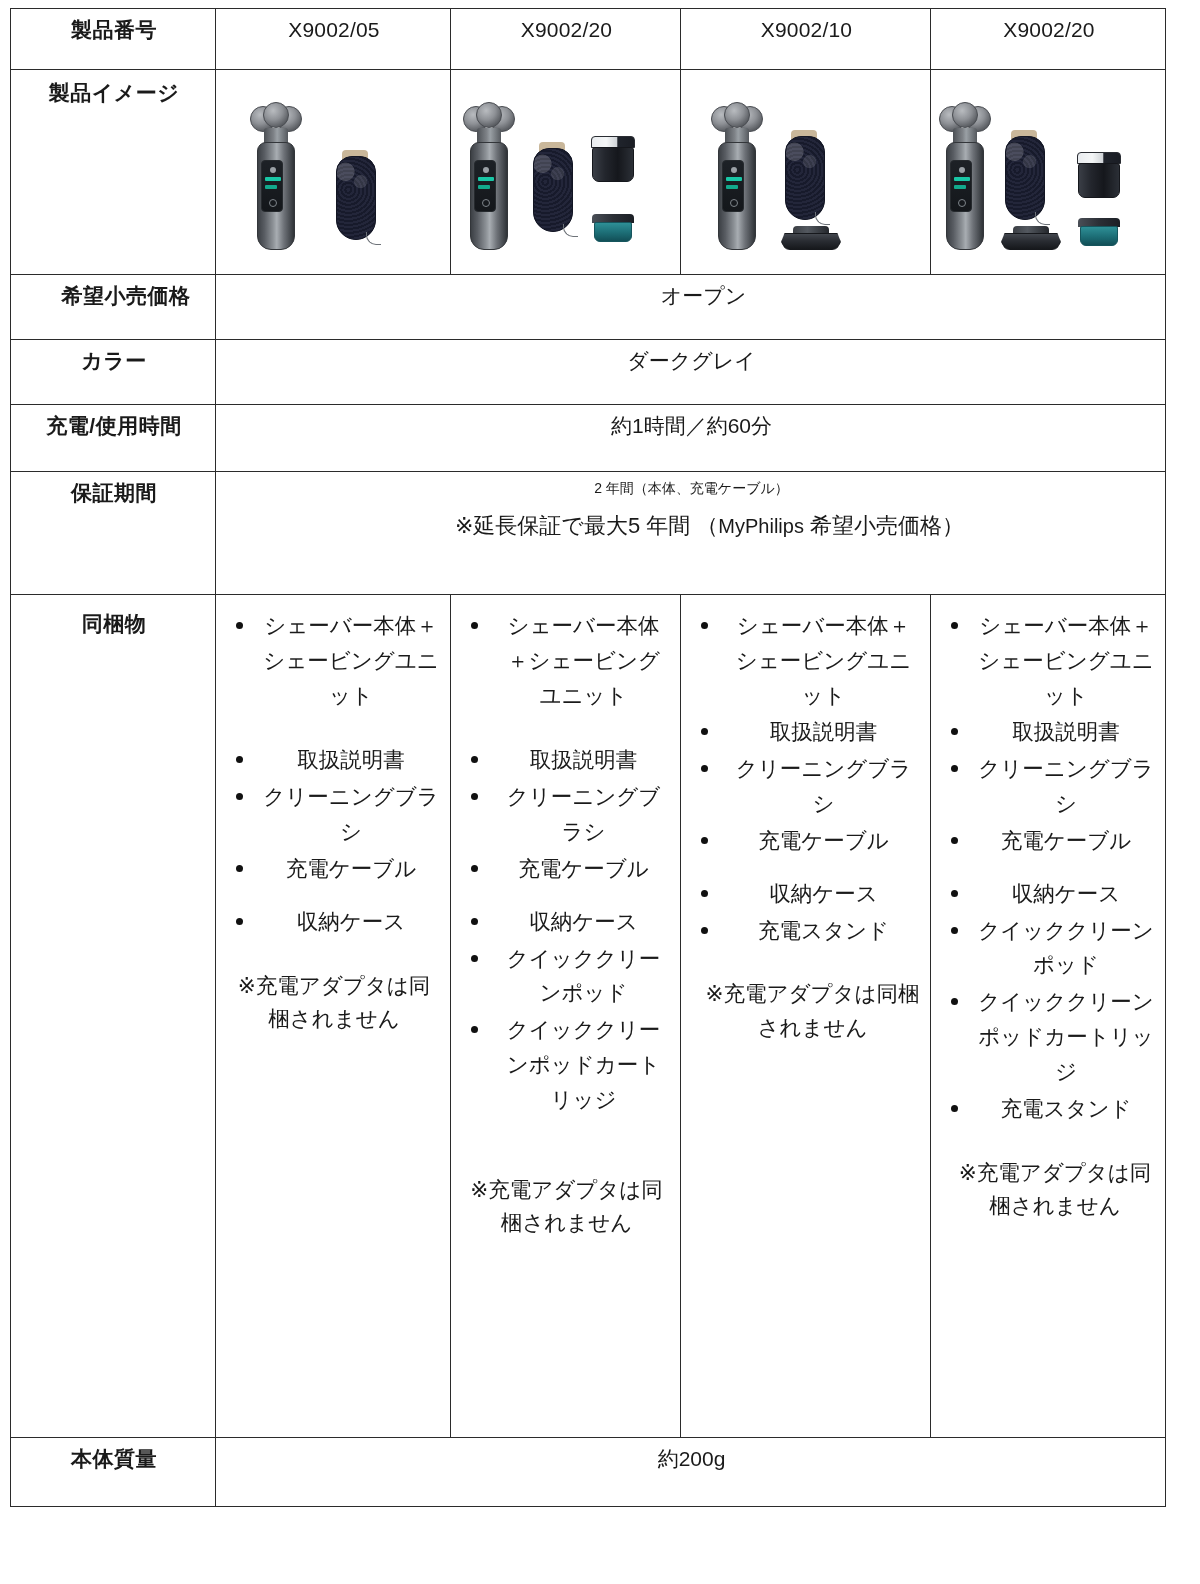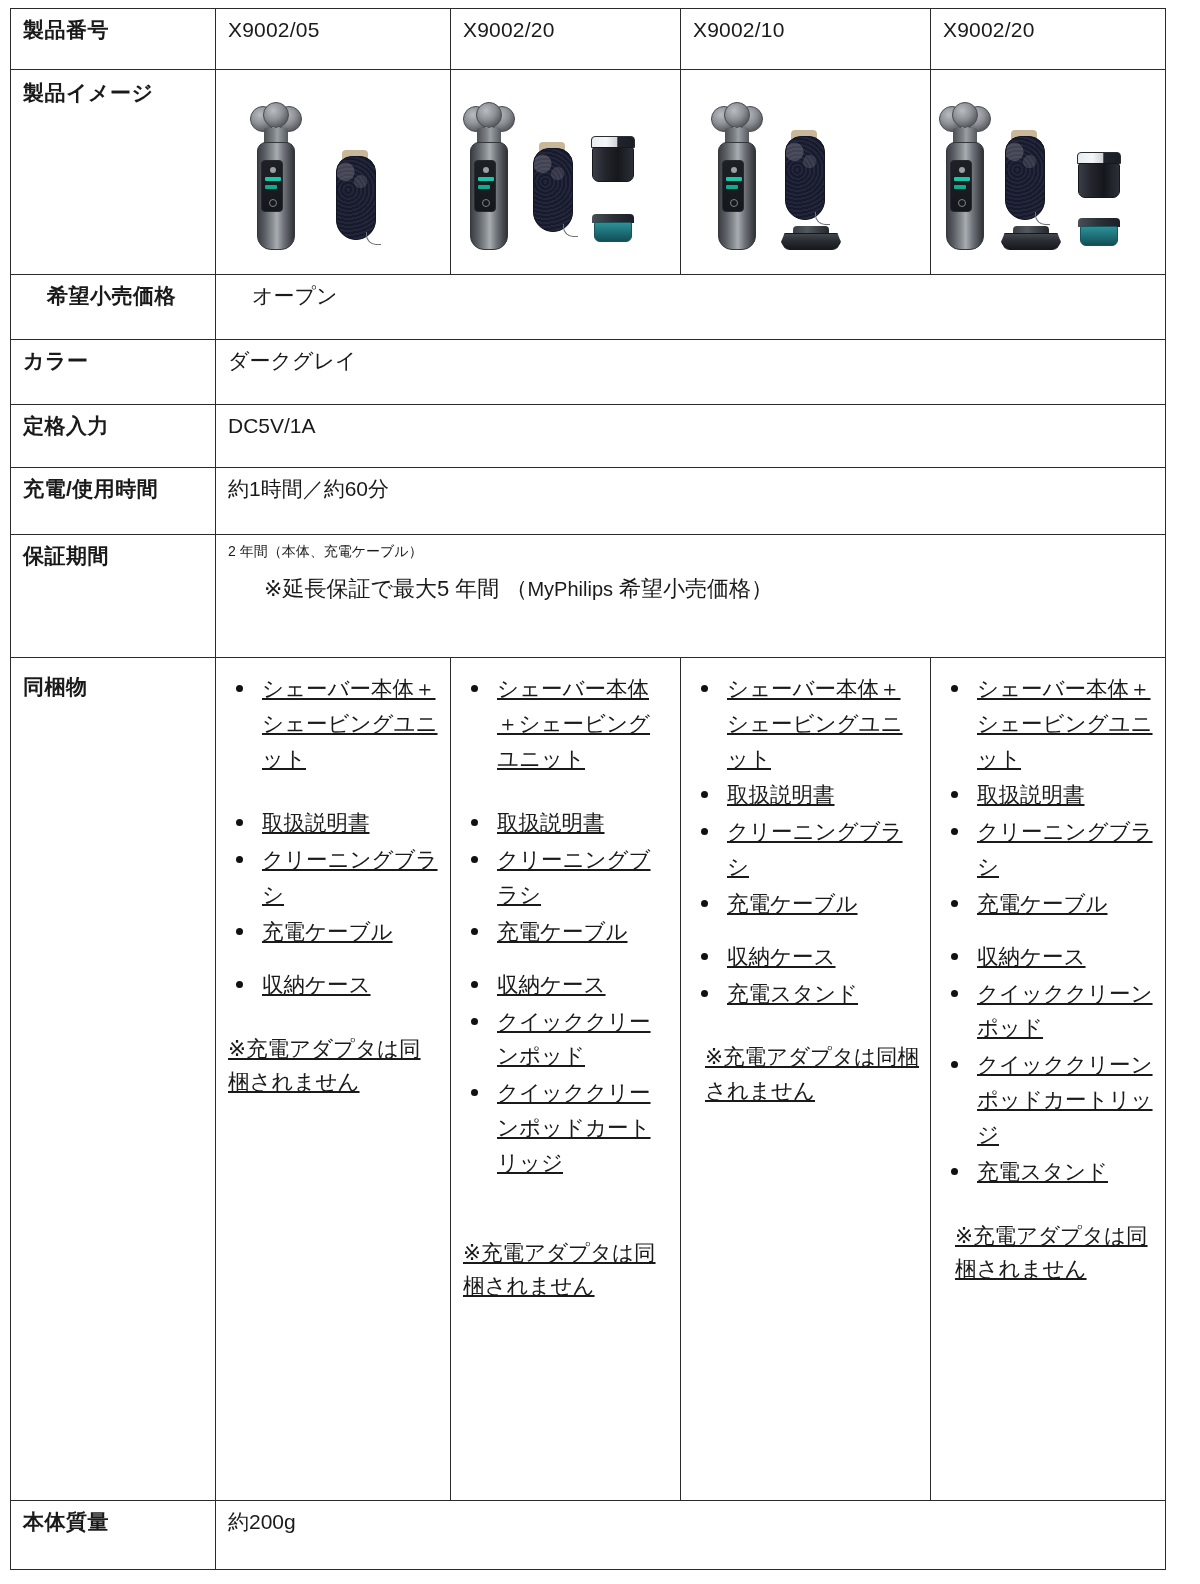--- a/index.html
+++ b/index.html
@@ -28,20 +28,21 @@
     border-collapse: collapse;
     table-layout: fixed;
   }
 
   table.spec td {
     border: 1.6px solid #2b2b2b;
     vertical-align: top;
     padding: 6px 10px 6px 12px;
     font-size: 21px;
     line-height: 1.45;
+    text-align: center;
   }
 
   
   col.c-label { width: 205px; }
   col.c-p1    { width: 235px; }
   col.c-p2    { width: 230px; }
   col.c-p3    { width: 250px; }
   col.c-p4    { width: 235px; }
 
   td.label {
@@ -77,21 +78,21 @@
 
   .warranty-line1 { font-size: 14px; }
   .warranty-line2 {
     font-size: 22px;
     margin-top: 12px;
     padding-left: 36px;
   }
   .warranty-line2 .brand { font-size: 20px; }
 
   
-  .bundle-cell { position: relative; text-decoration: underline; }
+  .bundle-cell { position: relative; }
   ul.items {
     list-style: none;
     margin: 0;
     padding: 0;
   }
   ul.items li {
     position: relative;
     padding-left: 34px;
     font-size: 21.5px;
     line-height: 1.62;
@@ -423,24 +424,20 @@
       <tr class="r-price">
         <td class="label">希望小売価格</td>
         <td class="val" colspan="4">オープン</td>
       </tr>
 
       <tr class="r-color">
         <td class="label">カラー</td>
         <td class="val" colspan="4">ダークグレイ</td>
       </tr>
 
-      <tr class="r-input">
-        <td class="label">定格入力</td>
-        <td class="val" colspan="4">DC5V/1A</td>
-      </tr>
 
       <tr class="r-charge">
         <td class="label">充電/使用時間</td>
         <td class="val" colspan="4">約1時間／約60分</td>
       </tr>
 
       <tr class="r-warranty">
         <td class="label">保証期間</td>
         <td class="val" colspan="4">
           <div class="warranty-line1">2 年間（本体、充電ケーブル）</div>

